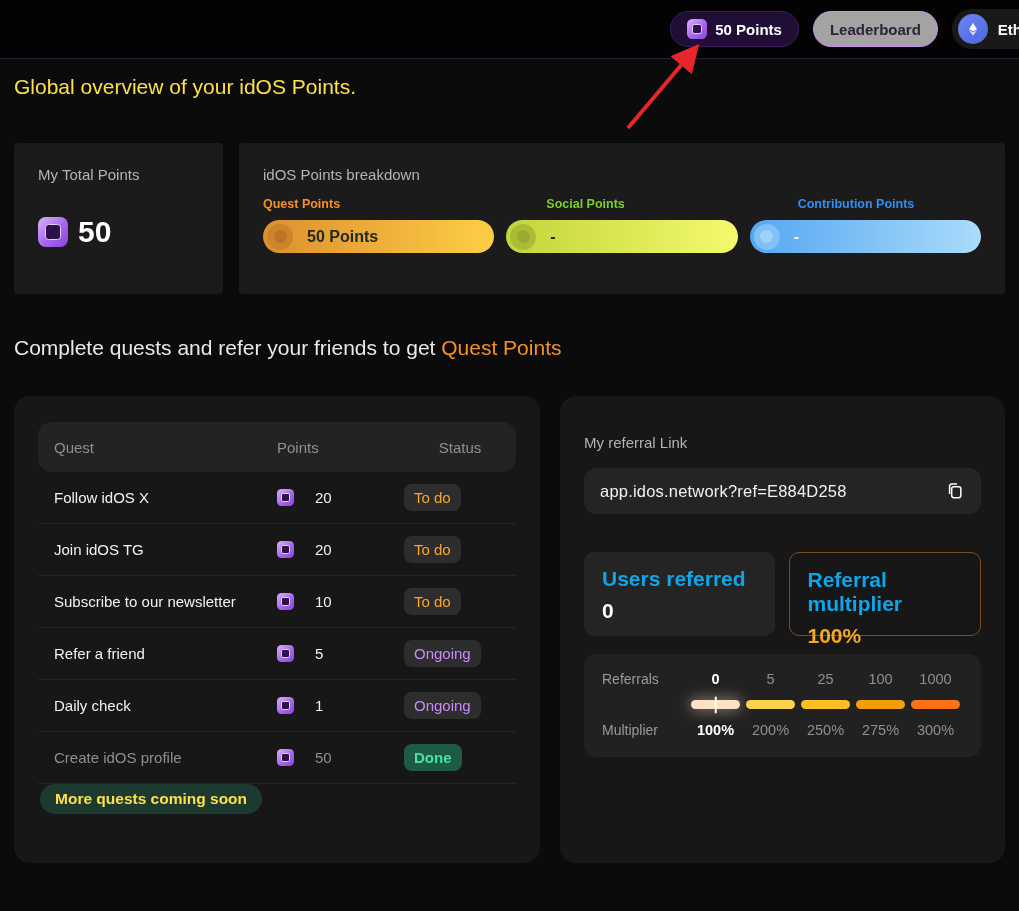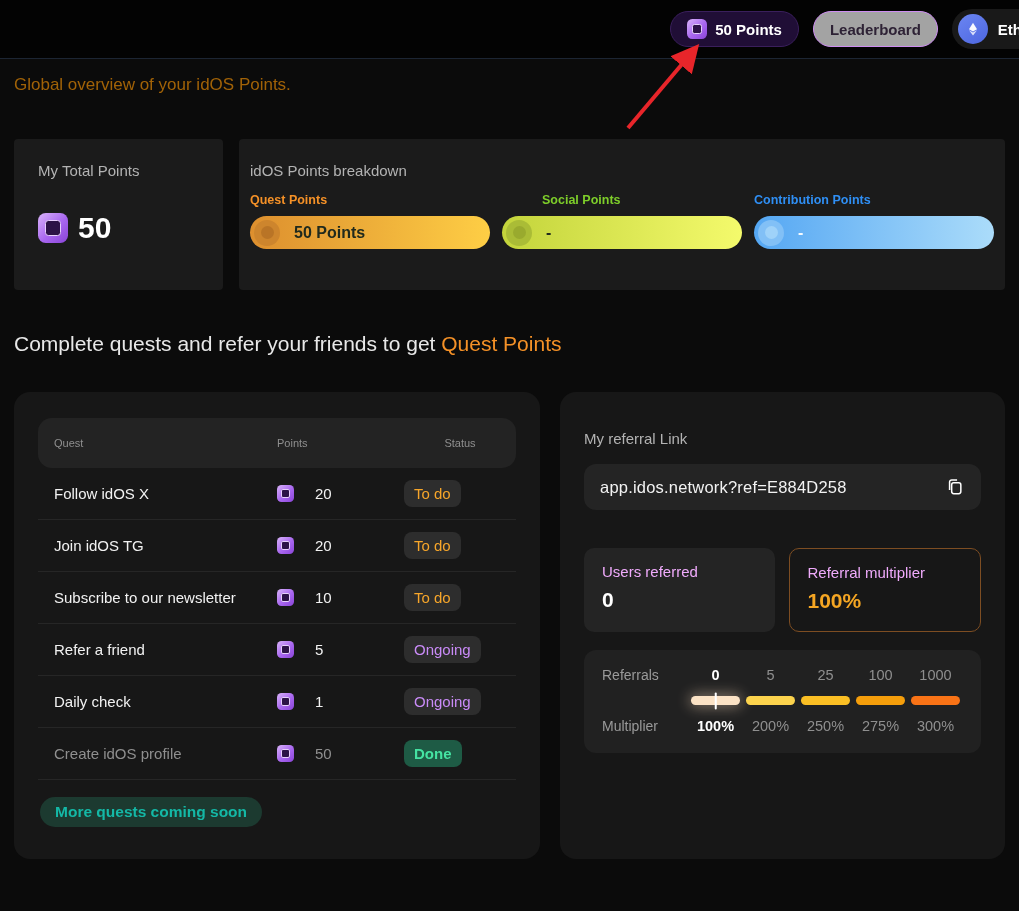--- a/index.html
+++ b/index.html
@@ -46,36 +46,36 @@
     width:52%; height:52%; border-radius:22%;
     background:#2c1347; border:1.5px solid #e6cffc;
   }
 
   
   .arrow-svg { position:absolute; left:598px; top:28px; pointer-events:none; z-index:40; }
 
   
   .main { padding:0 14px; }
   .page-title { font-size:27px; font-weight:600; letter-spacing:.2px; margin-top:27px; }
-  .page-subtitle { font-size:17px; color:#a16207; margin-top:16px; }
+  .page-subtitle { font-size:21px; color:#fde047; margin-top:16px; }
 
   .summary-row { display:flex; gap:16px; margin-top:44px; }
   .card { background:#1b1b1b; border-radius:4px; }
   .total-card { width:209px; height:151px; padding:23px 24px; flex:0 0 auto; }
   .card-label { font-size:15px; color:#b3b3b3; }
   .total-value-row { display:flex; align-items:center; gap:10px; margin-top:32px; }
   .total-value { font-size:30px; font-weight:600; }
 
-  .breakdown-card { flex:1; height:151px; padding:23px 11px; }
+  .breakdown-card { flex:1; height:151px; padding:23px 24px; }
   .breakdown-cols { display:flex; gap:12px; margin-top:14px; }
   .bk-col { flex:1; }
   .bk-label { font-size:12.5px; font-weight:700; margin-bottom:9px; }
   .bk-label.quest { color:#f59127; }
   .bk-label.social { color:#7ece2a;margin-left:40px; }
-  .bk-label.contribution { color:#2f8ff5; }
+  .bk-label.contribution { color:#2f8ff5;margin-left:48px; }
   .bk-bar {
     height:33px; border-radius:17px; display:flex; align-items:center;
     padding-left:4px; gap:14px; position:relative;
   }
   .bk-bar.quest { background:linear-gradient(90deg,#dd8f2e,#fece45); }
   .bk-bar.social { background:linear-gradient(90deg,#c3d43b,#f4fa6c); }
   .bk-bar.contribution { background:linear-gradient(90deg,#55a7f3,#abdcfa); }
   .bk-knob { width:26px; height:26px; border-radius:50%; display:flex; align-items:center; justify-content:center; }
   .bk-bar.quest .bk-knob { background:#cd852d; }
   .bk-bar.quest .bk-knob::after { content:""; width:13px; height:13px; border-radius:50%; background:#b97426; }
@@ -90,58 +90,58 @@
   .section-heading .hl { color:#f59127; }
 
   .bottom-row { display:flex; gap:20px; margin-top:36px; }
   .quest-card { flex:0 0 526px; height:467px; background:#171717; border-radius:16px; padding:26px 24px; }
   .referral-card { flex:1; height:467px; background:#171717; border-radius:16px; padding:26px 24px; }
 
   
   .q-header {
     background:#232323; border-radius:14px; height:50px;
     display:grid; grid-template-columns:1fr 127px 112px; align-items:center;
-    padding-left:16px; color:#8f8f8f; font-size:11px;
+    padding-left:16px; color:#8f8f8f; font-size:15px;
   }
   .q-header .col-status { text-align:center; }
   .q-row {
     display:grid; grid-template-columns:1fr 127px 112px; align-items:center;
     height:52px; padding-left:16px; border-bottom:1px solid #262626;
     font-size:15px;
   }
   .q-name { color:#f2f2f2; }
   .q-row.done-row .q-name { color:#8f8f8f; }
   .q-points { display:flex; align-items:center; gap:21px; color:#f2f2f2; }
   .q-row.done-row .q-points { color:#8f8f8f; }
   .q-status { display:flex; }
   .badge { border-radius:8px; padding:5px 10px; font-size:15px; font-weight:500; }
   .badge.todo { background:#2d2d2d; color:#f7a62a; }
   .badge.ongoing { background:#2d2d2d; color:#c98bf7; }
   .badge.done { background:#1e5b45; color:#45e3a2; font-weight:700; }
 
   .more-quests {
-    display:inline-block; margin-top:17px; margin-left:2px;
-    background:#1c3a30; color:#14b8a6; font-size:15.5px; font-weight:600;
+    display:inline-block; margin-left:2px;
+    background:#1c3a30; color:#fde047; font-size:15.5px; font-weight:600;
     border-radius:999px; padding:6px 15px;
   }
 
   
   .ref-title { font-size:15px; color:#b3b3b3;margin-top:12px; }
   .ref-link-box {
     margin-top:17px; background:#242424; border-radius:12px; height:46px;
     display:flex; align-items:center; padding:0 14px 0 16px;
   }
   .ref-link-text { flex:1; font-size:16.5px; color:#f2f2f2; letter-spacing:.2px; }
   .copy-btn { background:none; border:none; cursor:pointer; display:flex; padding:2px; }
 
   .ref-stats { display:flex; gap:14px; margin-top:38px; }
   .stat-box { flex:1; height:84px; border-radius:10px; padding:15px 18px; }
   .stat-box.referred { background:#242424; }
   .stat-box.multiplier { background:transparent; border:1px solid #7d4d22; }
-  .stat-label { font-size:15px; color:#f0abfc; }
+  .stat-label { font-size:21px; color:#0ea5e9;font-weight:bold; }
   .stat-value { margin-top:8px; font-size:21px; font-weight:600; color:#fff; }
   .stat-box.multiplier .stat-value { color:#f5a623; }
 
   .tier-panel { margin-top:18px; background:#212121; border-radius:12px; padding:17px 18px 19px 18px; }
   .tier-grid { display:grid; grid-template-columns:86px repeat(5,1fr); row-gap:0; align-items:center; }
   .tier-rowlabel { font-size:14px; color:#9a9a9a; }
   .tier-ref { text-align:center; font-size:14.5px; color:#8f8f8f; }
   .tier-ref.active { color:#fff; font-weight:700; }
   .tier-bar-cell { padding:13px 3px; }
   .tier-seg { height:9px; border-radius:5px; position:relative; }

